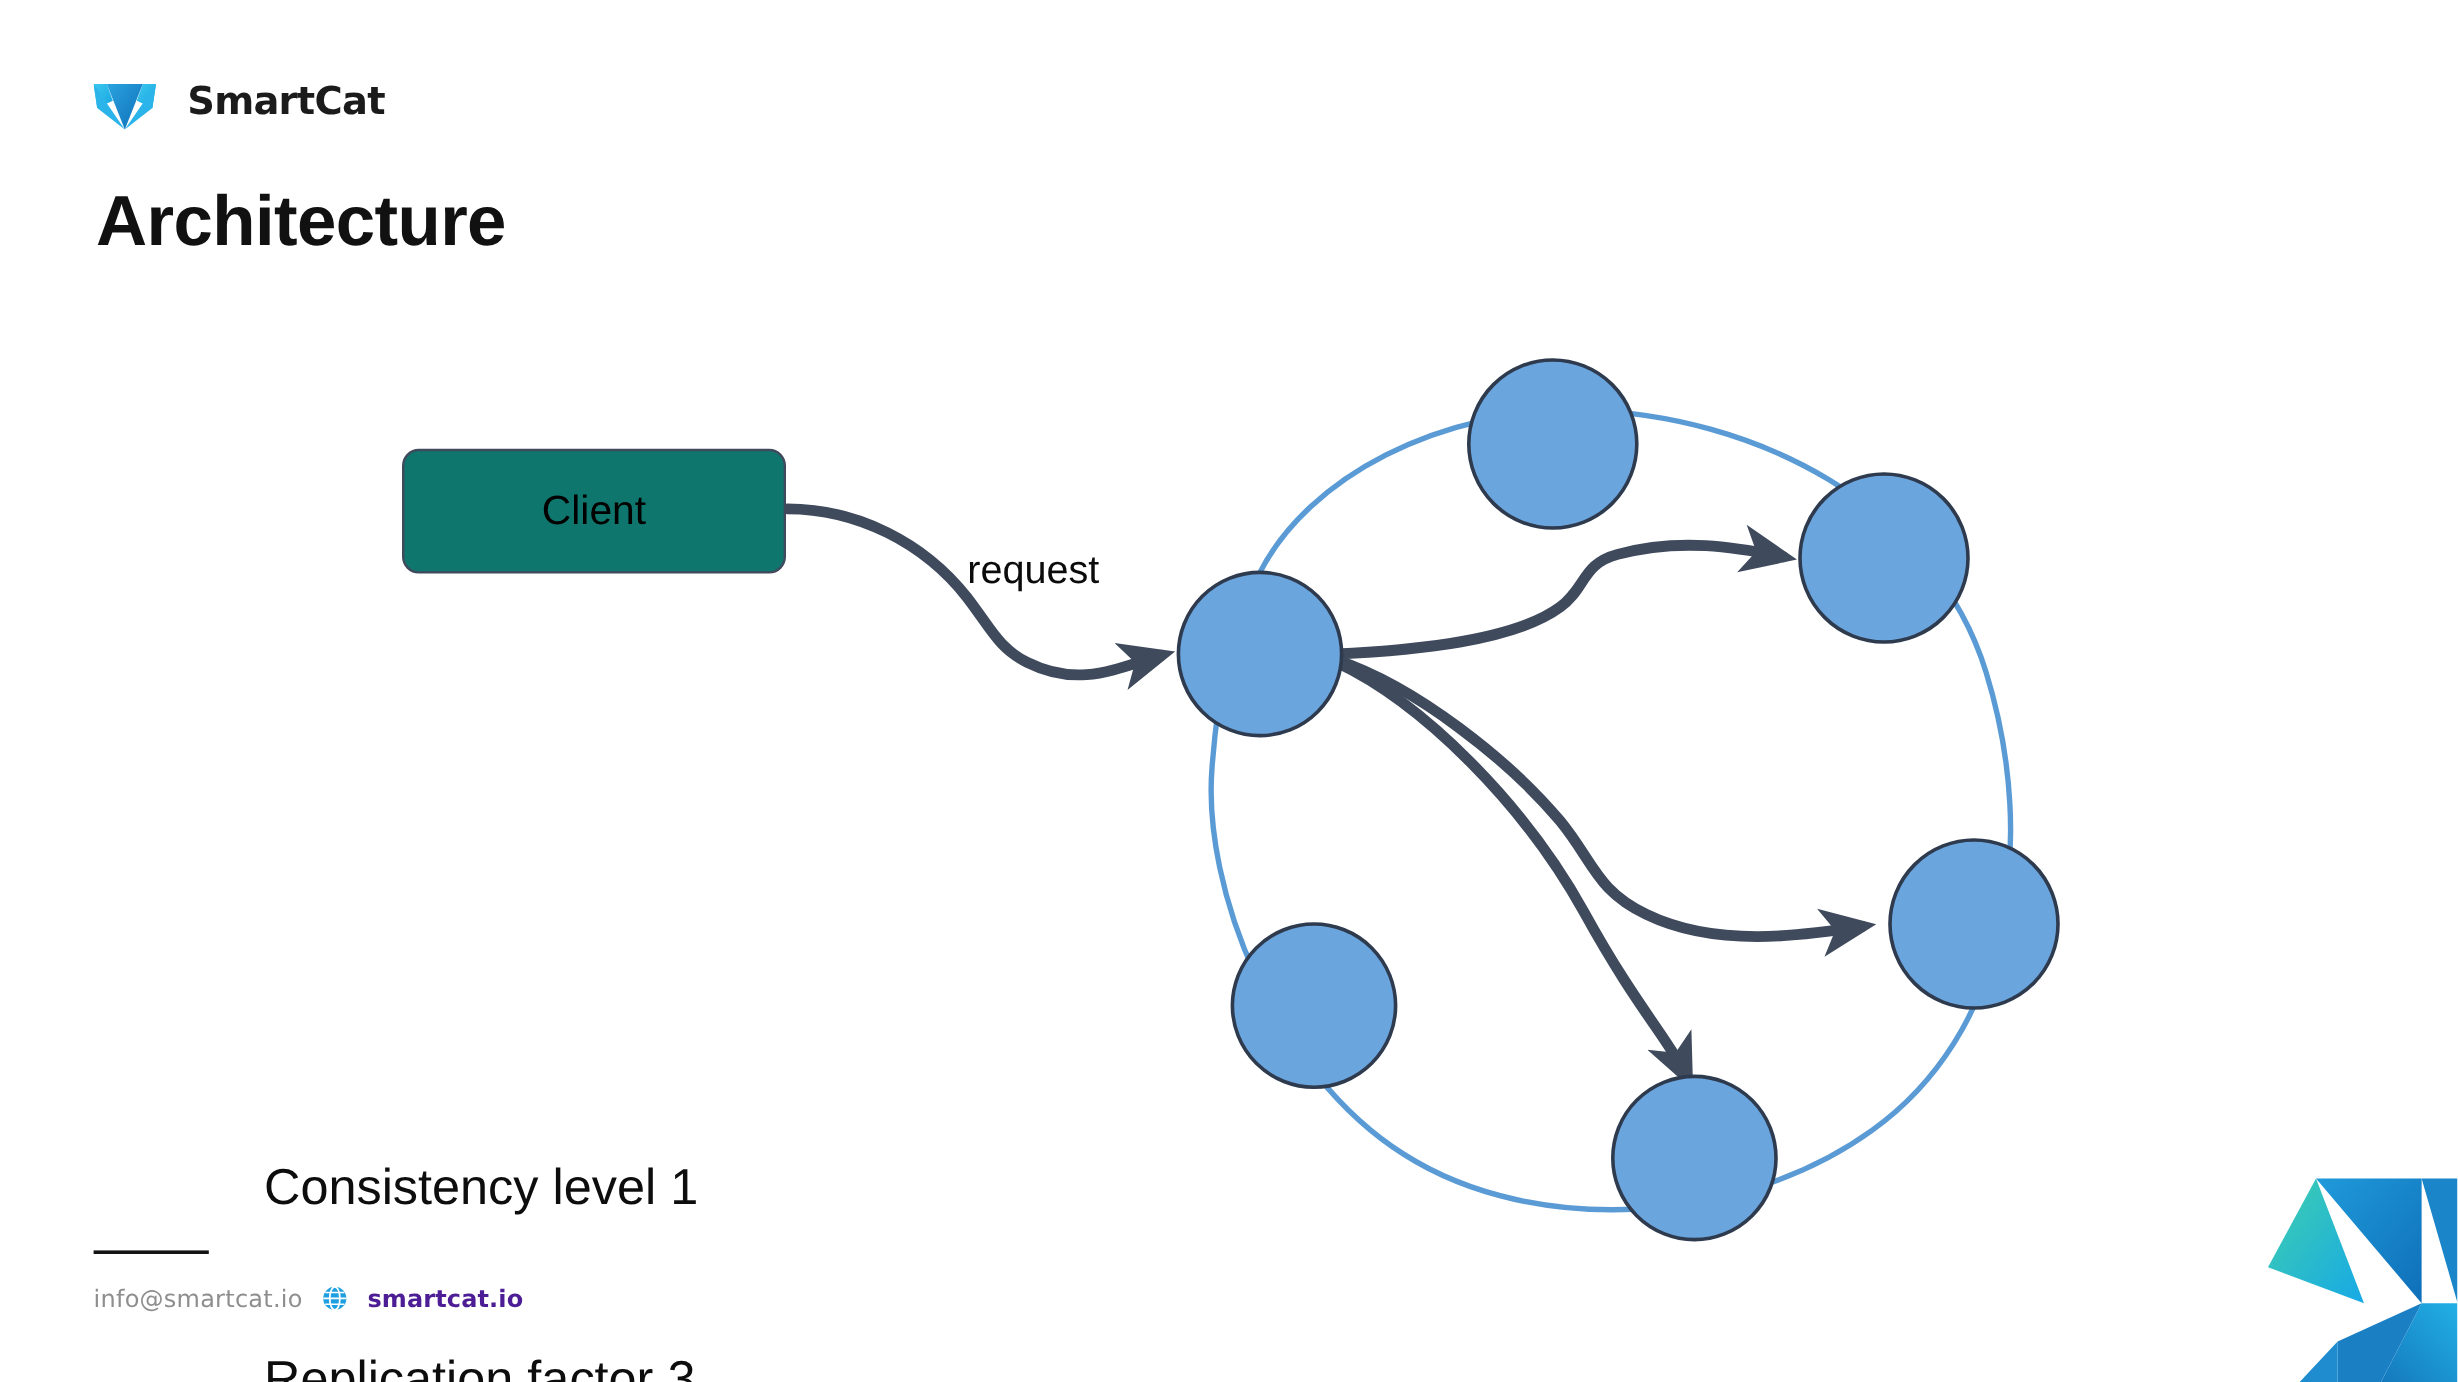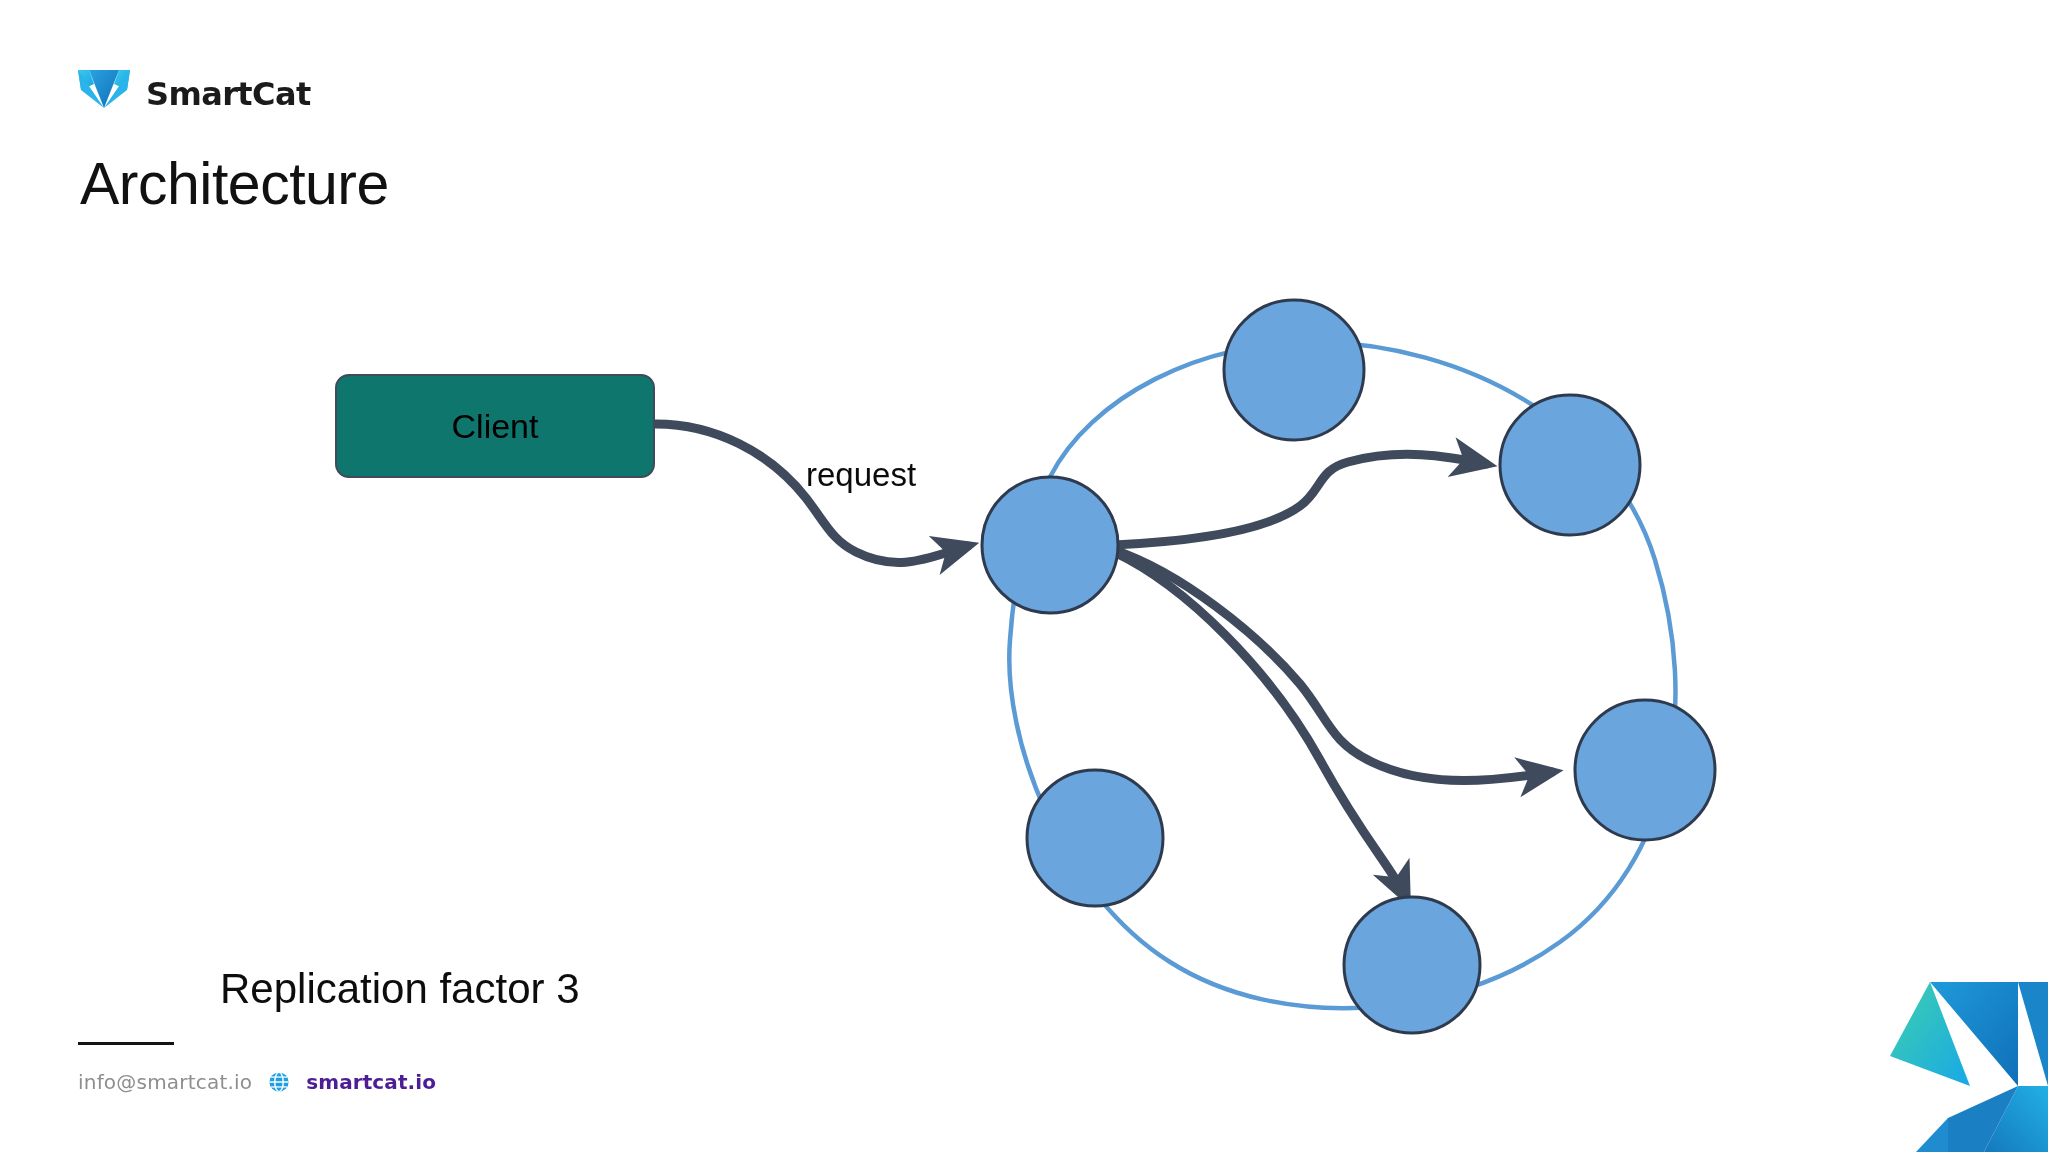--- a/index.html
+++ b/index.html
@@ -15,22 +15,22 @@
     font-family: "Liberation Sans", sans-serif;
     -webkit-font-smoothing: antialiased;
   }
 
   
   #brand-logo {
     position: absolute;
     left: 78px;
     top: 68px;
     display: flex;
-    align-items: flex-end;
-    gap: 16px;
+    align-items: flex-start;
+    gap: 26px;
   }
   #brand-logo .mark {
     width: 52px;
     height: 42px;
     display: block;
   }
   #brand-logo .wordmark {
     font-family: "DejaVu Sans", sans-serif;
     font-size: 32px;
     font-weight: 700;
@@ -38,21 +38,21 @@
     color: #1b1b1b;
     line-height: 1;
   }
 
   
   #slide-title {
     position: absolute;
     left: 80px;
     top: 155px;
     font-size: 59px;
-    font-weight: 400;
+    font-weight: 700;
     color: #111111;
     letter-spacing: -0.5px;
     line-height: 1;
     text-align: right;
   }
 
   
   #notes {
     position: absolute;
     left: 220px;
@@ -225,20 +225,21 @@
   <circle cx="1050" cy="545" r="68" fill="#6ba5de" stroke="#2e3a4d" stroke-width="3"></circle>
 </svg>
 
 <div id="client-box">
   <span class="client-label">Client</span>
 </div>
 
 <div class="edge-label" id="label-request">request</div>
 
 <div id="notes">
+  <span class="note-line">Consistency level 1</span>
   <span class="note-line">Replication factor 3</span>
 </div>
 
 <div id="footer-rule"></div>
 <div id="footer">
   <span class="email">info@smartcat.io</span>
   <svg class="globe" viewBox="0 0 24 24">
     <circle cx="12" cy="12" r="10.5" fill="#1e9fe0"></circle>
     <ellipse cx="12" cy="12" rx="4.6" ry="10.5" fill="none" stroke="#ffffff" stroke-width="1.6"></ellipse>
     <line x1="1.5" y1="12" x2="22.5" y2="12" stroke="#ffffff" stroke-width="1.6"></line>

